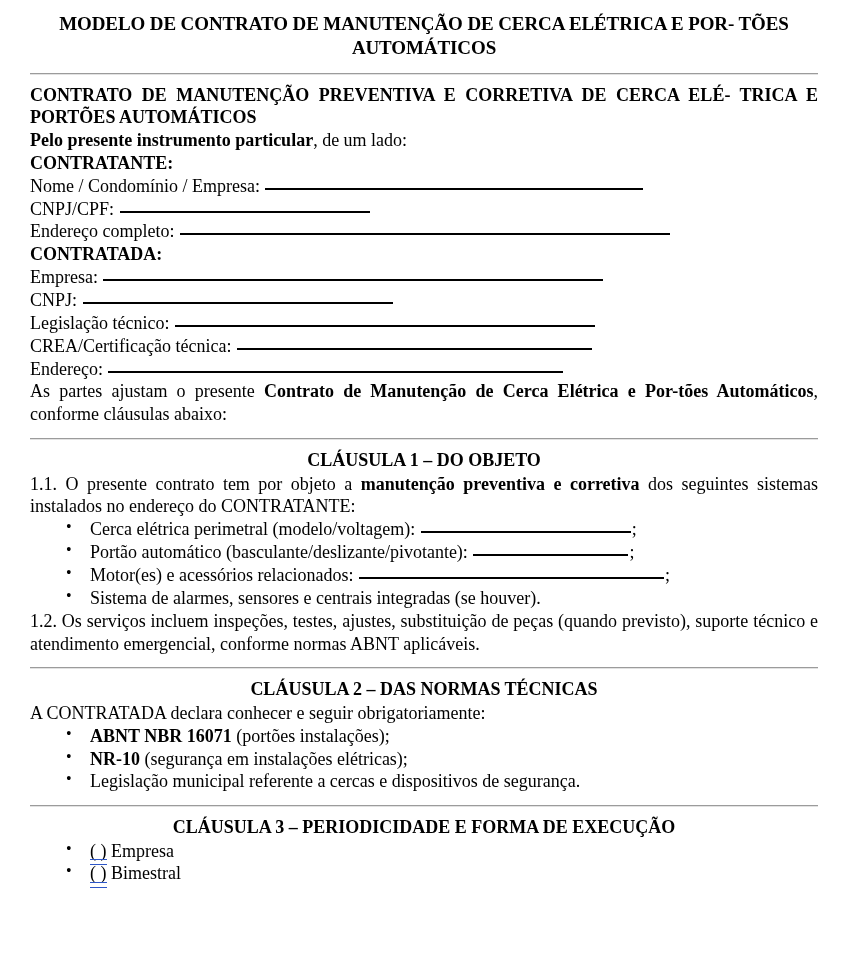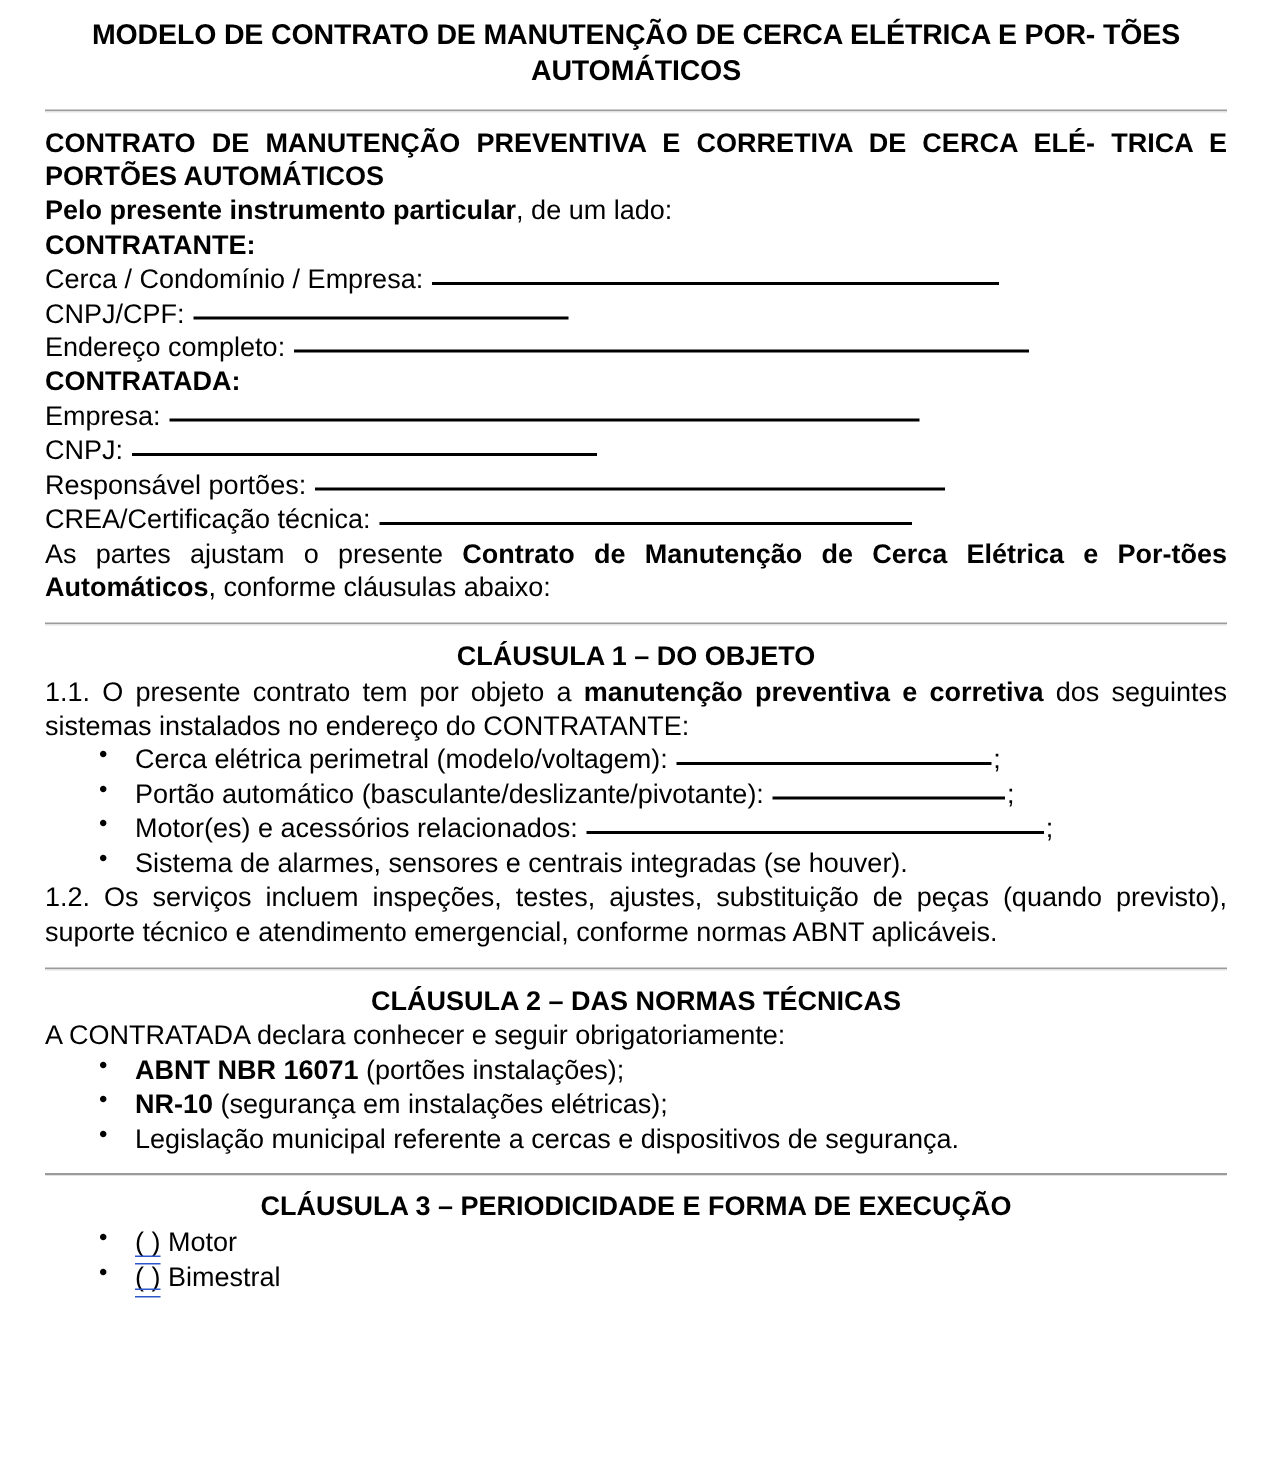--- a/index.html
+++ b/index.html
@@ -19,20 +19,21 @@
   .page {
     position: relative;
     width: 842px;
     height: 975px;
     padding: 0;
     box-sizing: border-box;
   }
   .inner {
     margin: 0 30px 0 30px;
     width: 788px;
+    font-family: Liberation Serif, serif;
   }
 
   
   .doc-title {
     font-size: 19px;
     font-weight: bold;
     text-align: center;
     line-height: 1.28;
     letter-spacing: -0.1px;
     margin: 12px 0 0 0;
@@ -145,21 +146,21 @@
 
     <div class="line">
       <b>Pelo presente instrumento particular</b><span>, de um lado:</span>
     </div>
 
     <div class="line">
       <b>CONTRATANTE:</b>
     </div>
 
     <div class="line">
-      <span>Cerca / Condomínio / Empresa:</span>
+      <span>Nome / Condomínio / Empresa:</span>
       <span class="blank" style="width:378px"></span>
     </div>
     <div class="line">
       <span>CNPJ/CPF:</span>
       <span class="blank" style="width:250px"></span>
     </div>
     <div class="line">
       <span>Endereço completo:</span>
       <span class="blank" style="width:490px"></span>
     </div>
@@ -170,26 +171,30 @@
 
     <div class="line">
       <span>Empresa:</span>
       <span class="blank" style="width:500px"></span>
     </div>
     <div class="line">
       <span>CNPJ:</span>
       <span class="blank" style="width:310px"></span>
     </div>
     <div class="line">
-      <span>Responsável portões:</span>
+      <span>Legislação técnico:</span>
       <span class="blank" style="width:420px"></span>
     </div>
     <div class="line">
       <span>CREA/Certificação técnica:</span>
       <span class="blank" style="width:355px"></span>
+    </div>
+    <div class="line">
+      <span>Endereço:</span>
+      <span class="blank" style="width:455px"></span>
     </div>
 
     <div class="para" style="text-align:justify;">
       <span>As partes ajustam o presente </span><b>Contrato de Manutenção de Cerca Elétrica e Por-</b><b>tões Automáticos</b><span>, conforme cláusulas abaixo:</span>
     </div>
 
     <div class="rule"></div>
 
     <div class="clause-head">CLÁUSULA 1 – DO OBJETO</div>
     <div class="para">
@@ -232,21 +237,21 @@
         <span>Legislação municipal referente a cercas e dispositivos de segurança.</span>
       </li>
     </ul>
 
     <div class="rule"></div>
 
     <div class="clause-head">CLÁUSULA 3 – PERIODICIDADE E FORMA DE EXECUÇÃO</div>
 
     <ul class="bullets">
       <li>
-        <span class="checkmark">( )</span><span> Motor</span>
+        <span class="checkmark">( )</span><span> Empresa</span>
       </li>
       <li>
         <span class="checkmark">( )</span><span> Bimestral</span>
       </li>
     </ul>
 
   </div>
 </div>
 
 </body></html>

